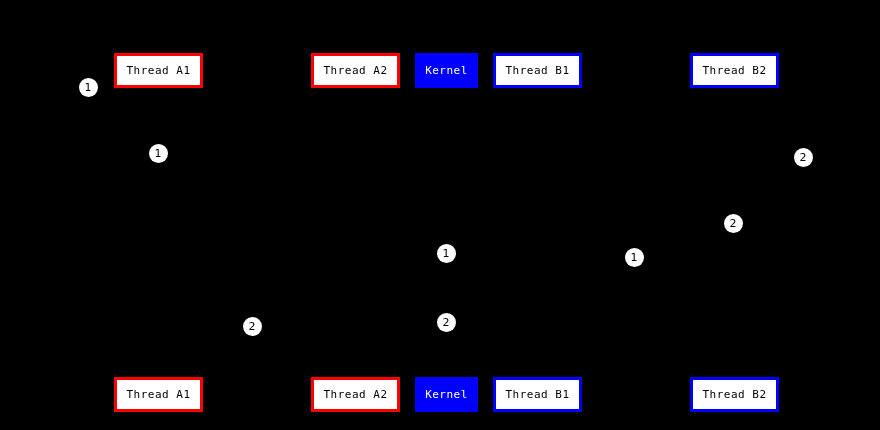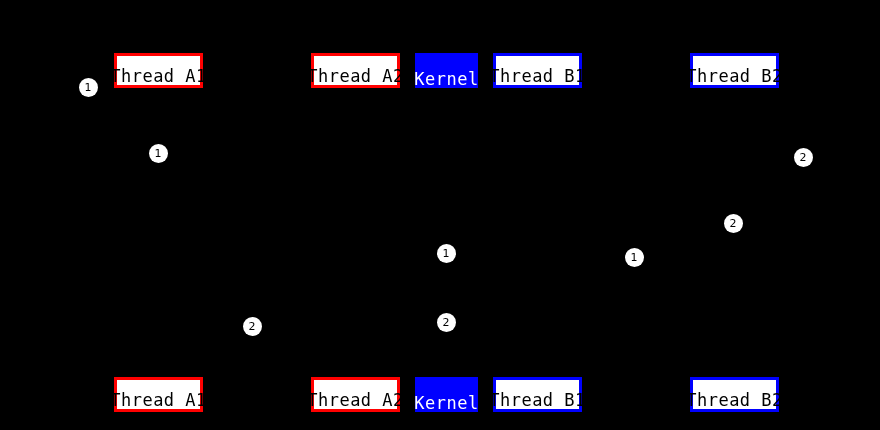--- a/index.html
+++ b/index.html
@@ -31,23 +31,23 @@
     position: absolute;
     height: 1px;
     background: #000000;
   }
 
   
   .node {
     position: absolute;
     box-sizing: border-box;
     display: flex;
-    align-items: flex-end;
+    align-items: center;
     justify-content: center;
-    font-size: 17px;
+    font-size: 11px;
     letter-spacing: 0.5px;
     white-space: nowrap;
     line-height: 1;
   }
   .node.outlined {
     background: #ffffff;
     color: #000000;
     border-style: solid;
     border-width: 3px;
   }

